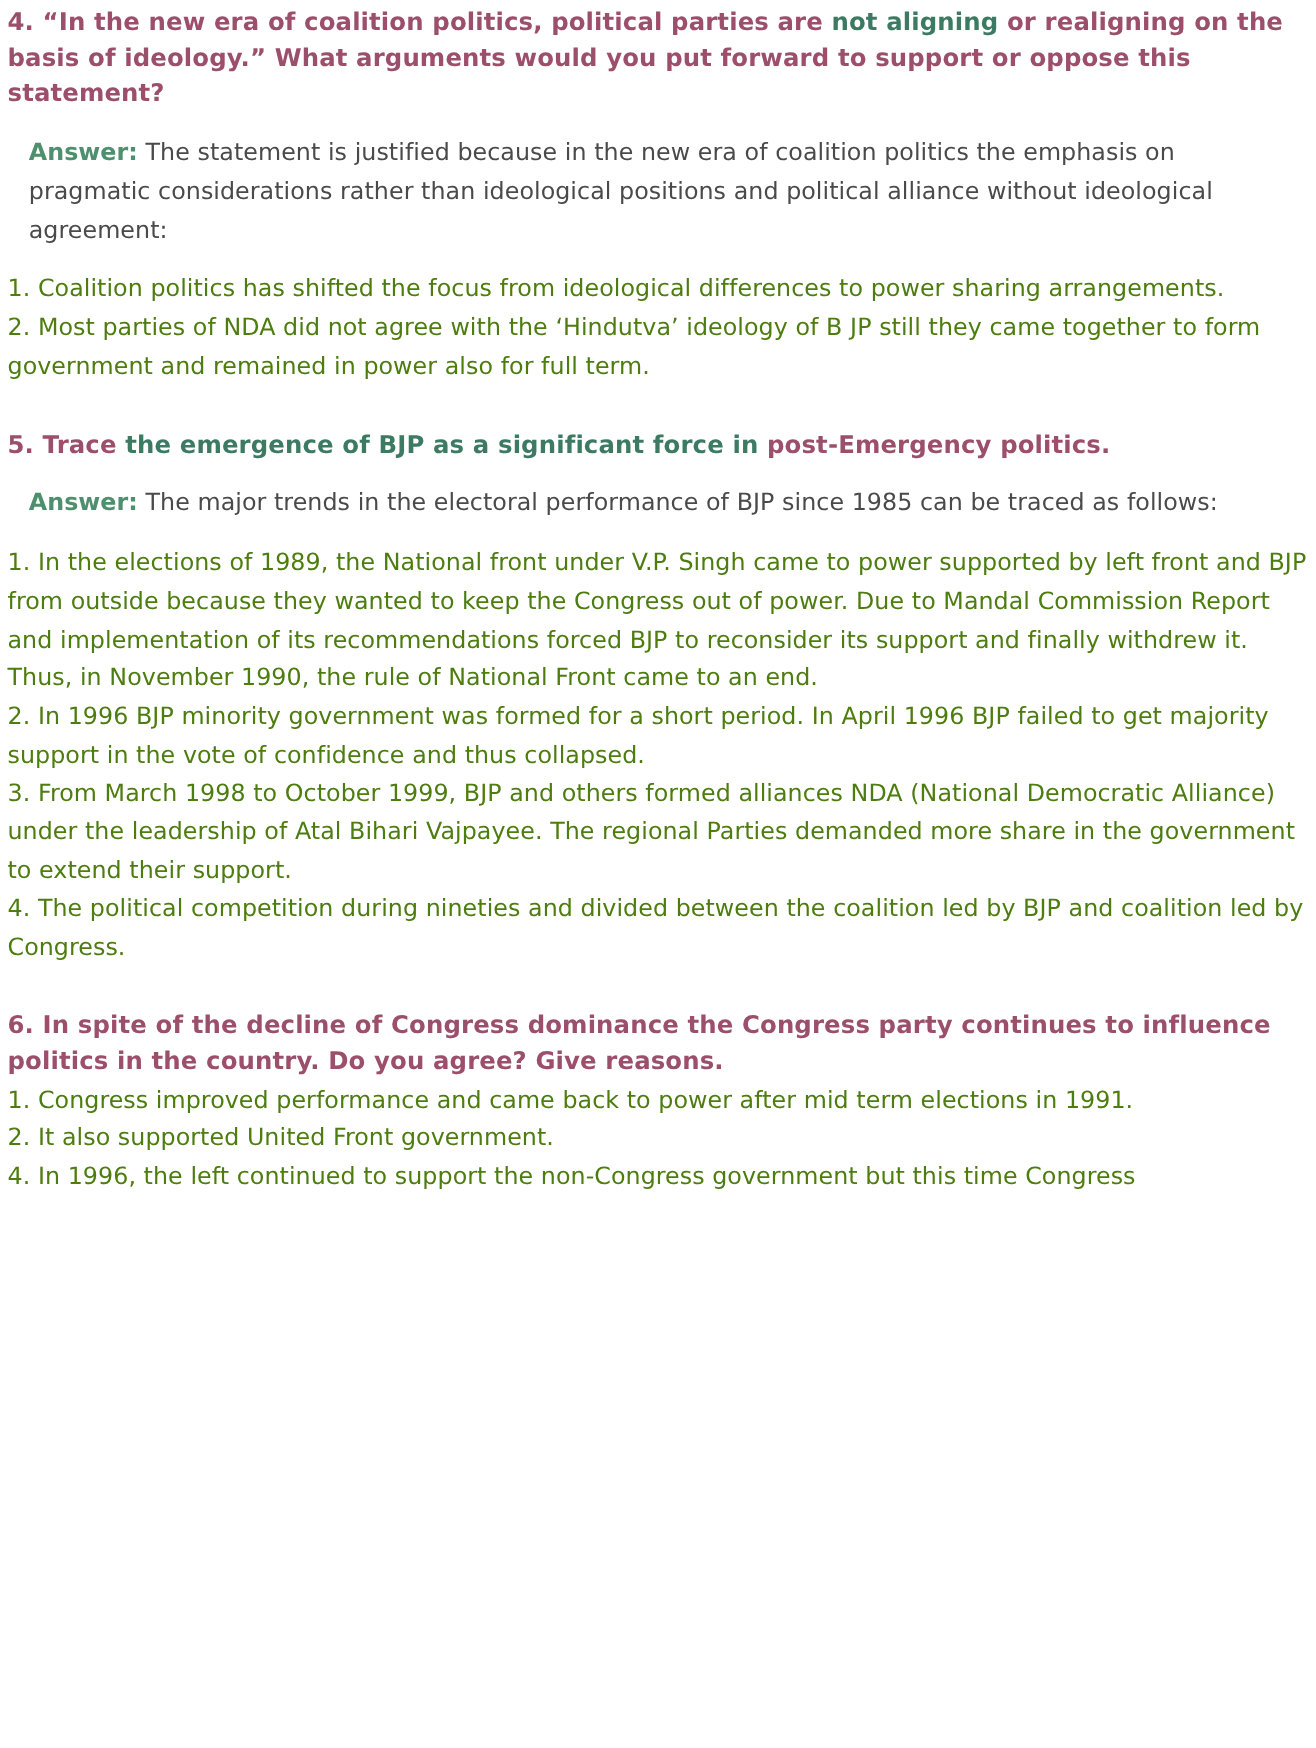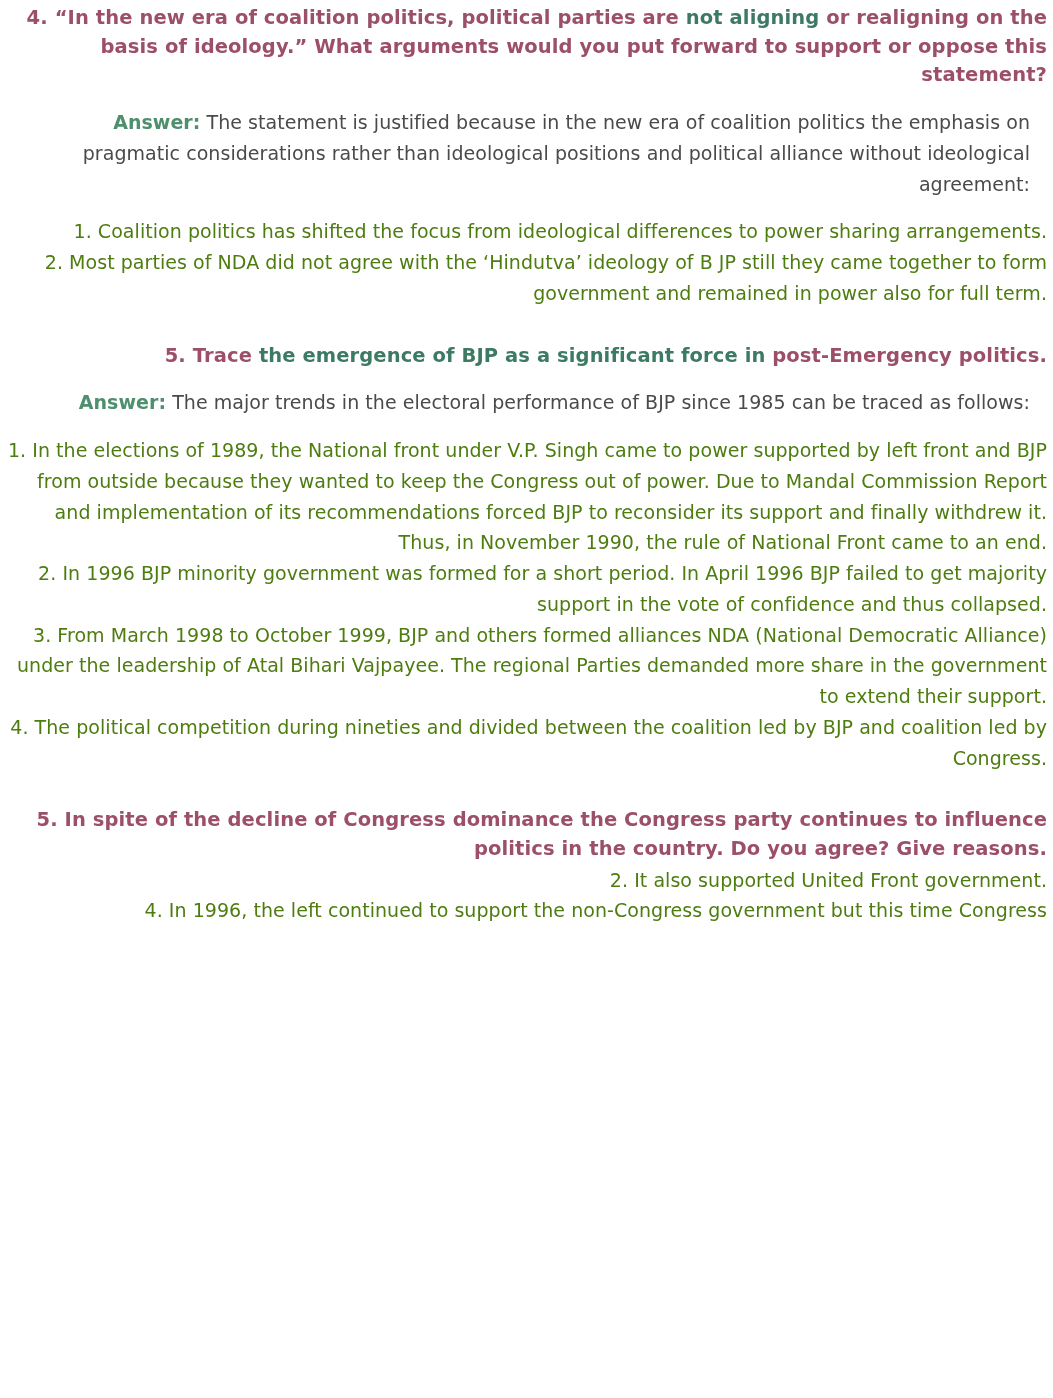--- a/index.html
+++ b/index.html
@@ -12,21 +12,20 @@
     min-height: 1398px;
     font-family: "DejaVu Sans", sans-serif;
   }
   .page {
     width: 1053px;
     box-sizing: border-box;
     padding: 4px 6px 0 6px;
   }
   .q-block {
     margin: 0;
-    text-align: right;
   }
   .question {
     font-size: 19.5px;
     font-weight: bold;
     line-height: 1.47;
     color: #9c4f6a;
     margin: 0 0 1px 0;
     letter-spacing: 0.1px;
   }
   .question .q-green {
@@ -81,18 +80,19 @@
     </p>
     <p class="line">1. In the elections of 1989, the National front under V.P. Singh came to power supported by left front and BJP from outside because they wanted to keep the Congress out of power. Due to Mandal Commission Report and implementation of its recommendations forced BJP to reconsider its support and finally withdrew it. Thus, in November 1990, the rule of National Front came to an end.</p>
     <p class="line">2. In 1996 BJP minority government was formed for a short period. In April 1996 BJP failed to get majority support in the vote of confidence and thus collapsed.</p>
     <p class="line">3. From March 1998 to October 1999, BJP and others formed alliances NDA (National Democratic Alliance) under the leadership of Atal Bihari Vajpayee. The regional Parties demanded more share in the government to extend their support.</p>
     <p class="line">4. The political competition during nineties and divided between the coalition led by BJP and coalition led by Congress.</p>
   </div>
 
   <div class="gap"></div>
 
   <div class="q-block">
-    <p class="question">5. In spite of the decline of Congress dominance the Congress party continues to influence politics in the country. Do you agree? Give reasons.</p>
+    <p class="question">6. In spite of the decline of Congress dominance the Congress party continues to influence politics in the country. Do you agree? Give reasons.</p>
+    <p class="line">1. Congress improved performance and came back to power after mid term elections in 1991.</p>
     <p class="line">2. It also supported United Front government.</p>
     <p class="line">4. In 1996, the left continued to support the non-Congress government but this time Congress</p>
   </div>
 
 </div>
 
 </body></html>

